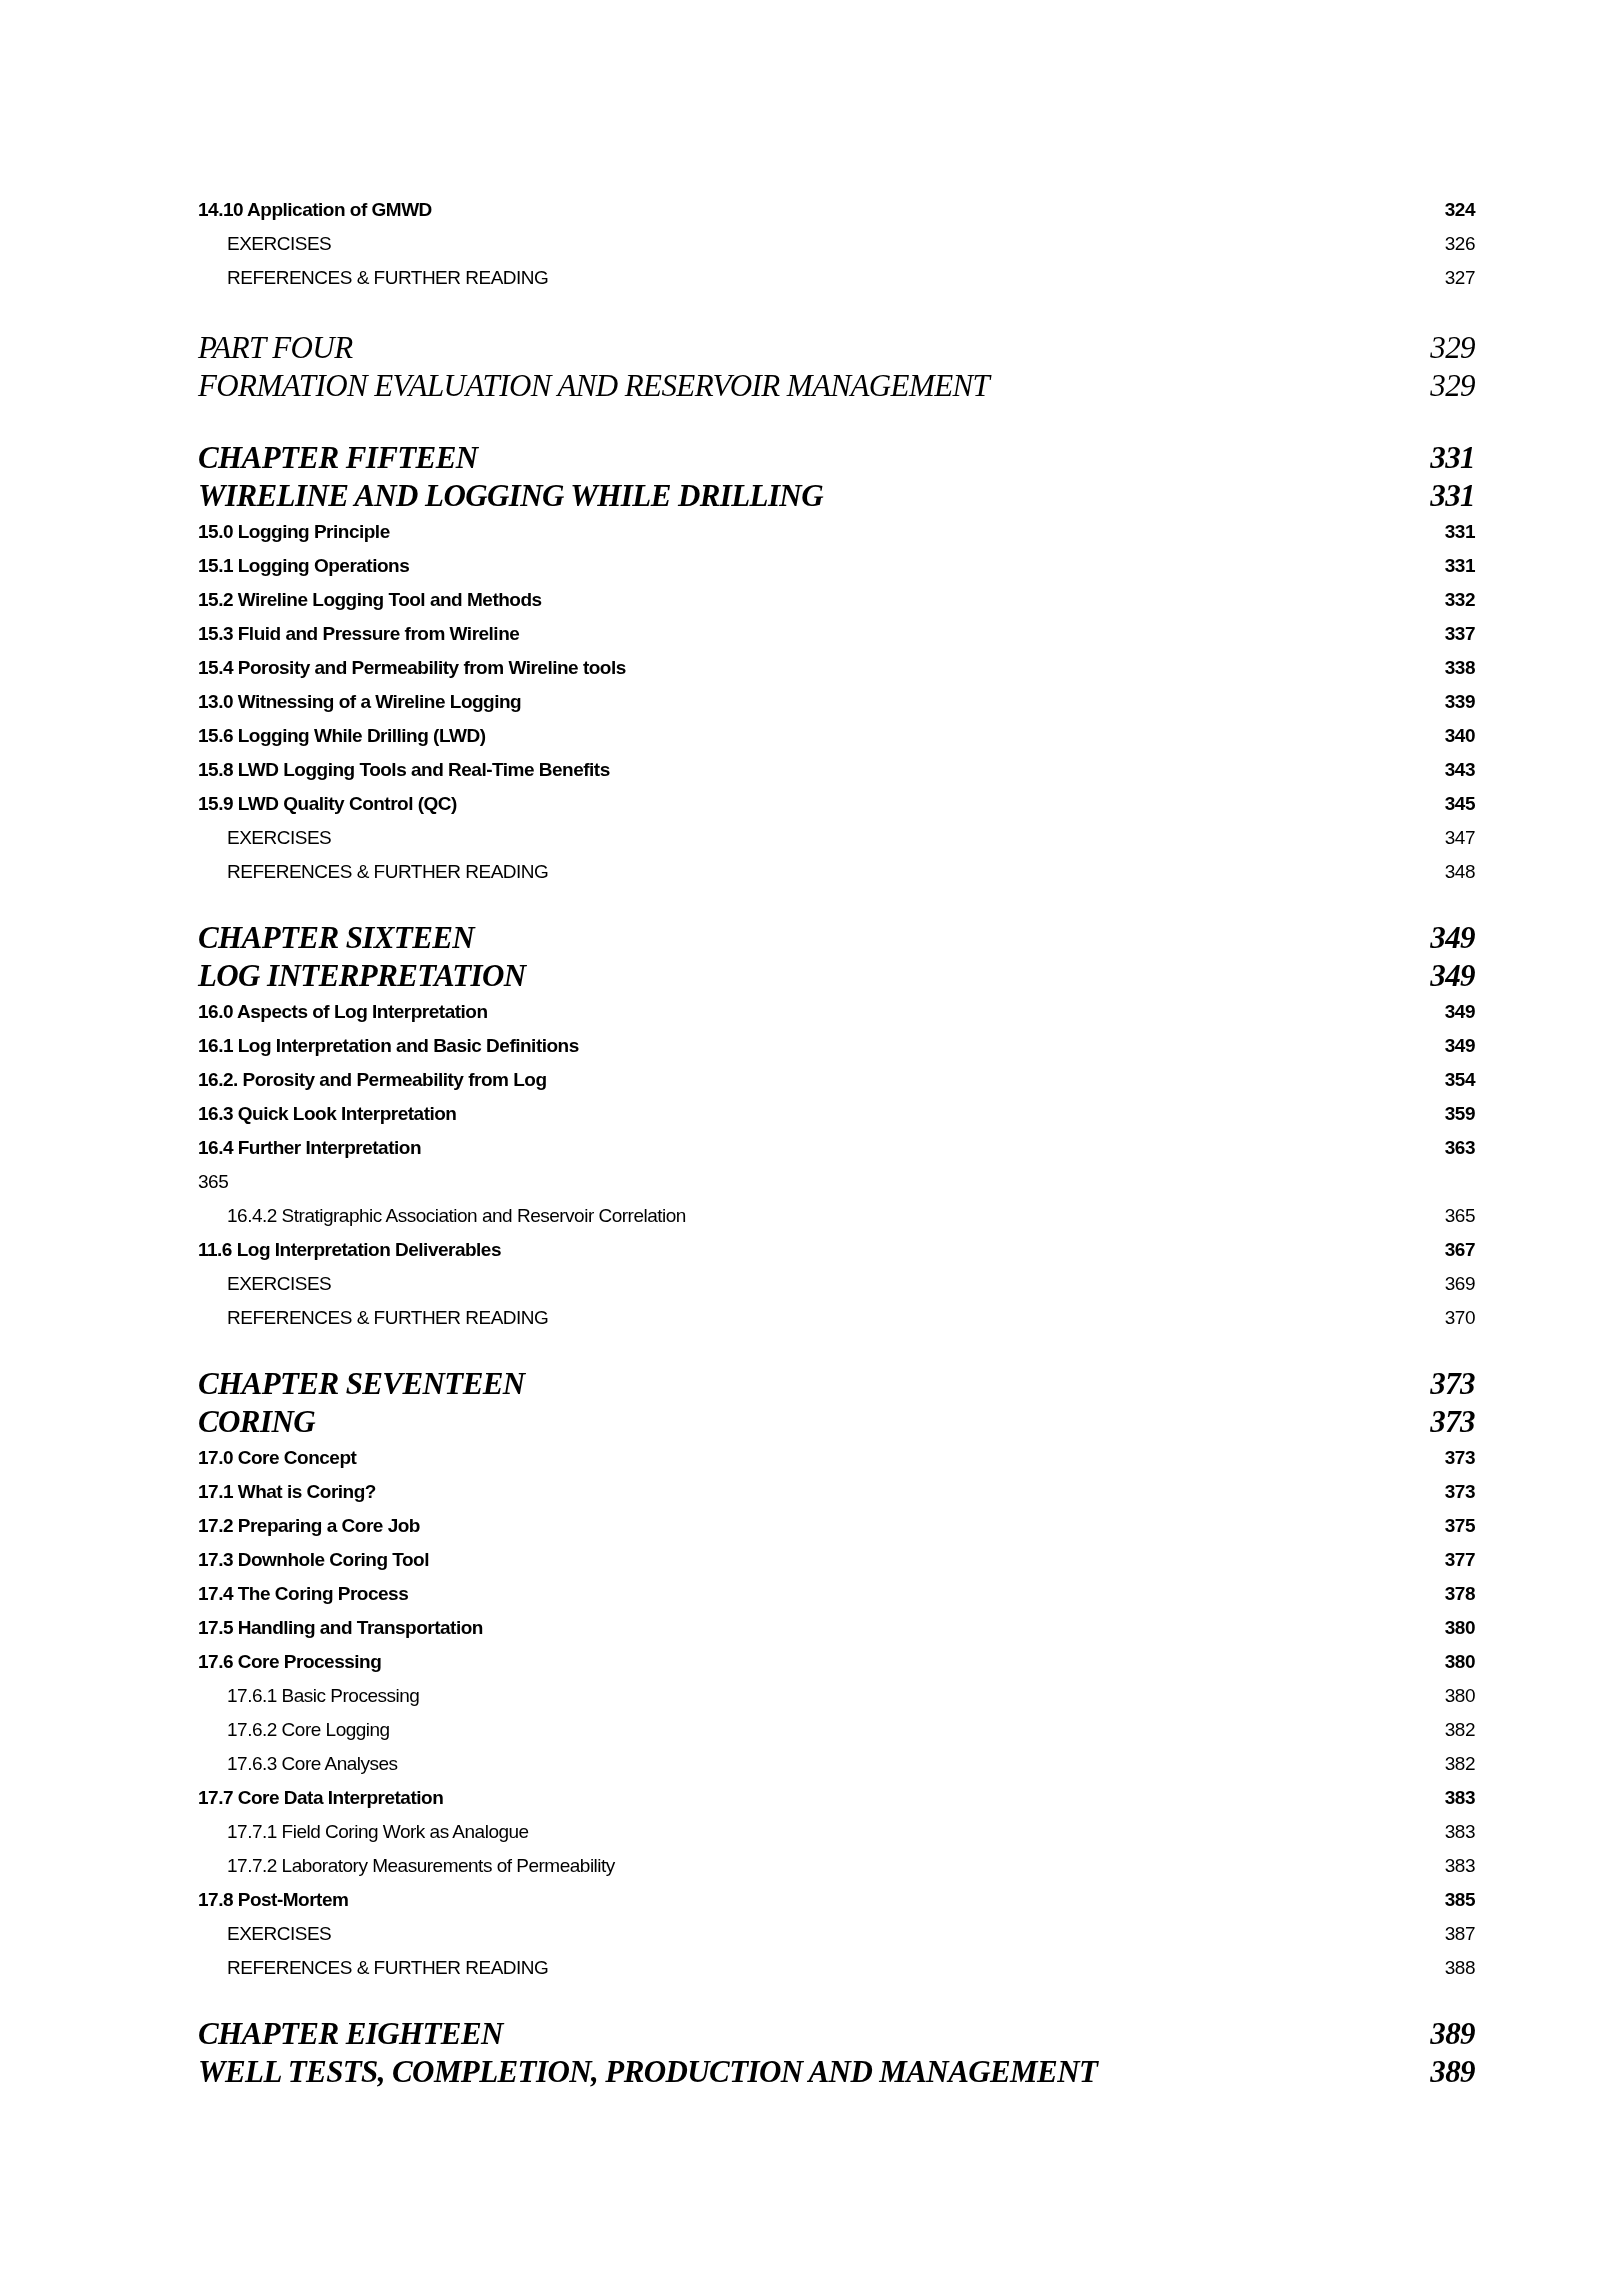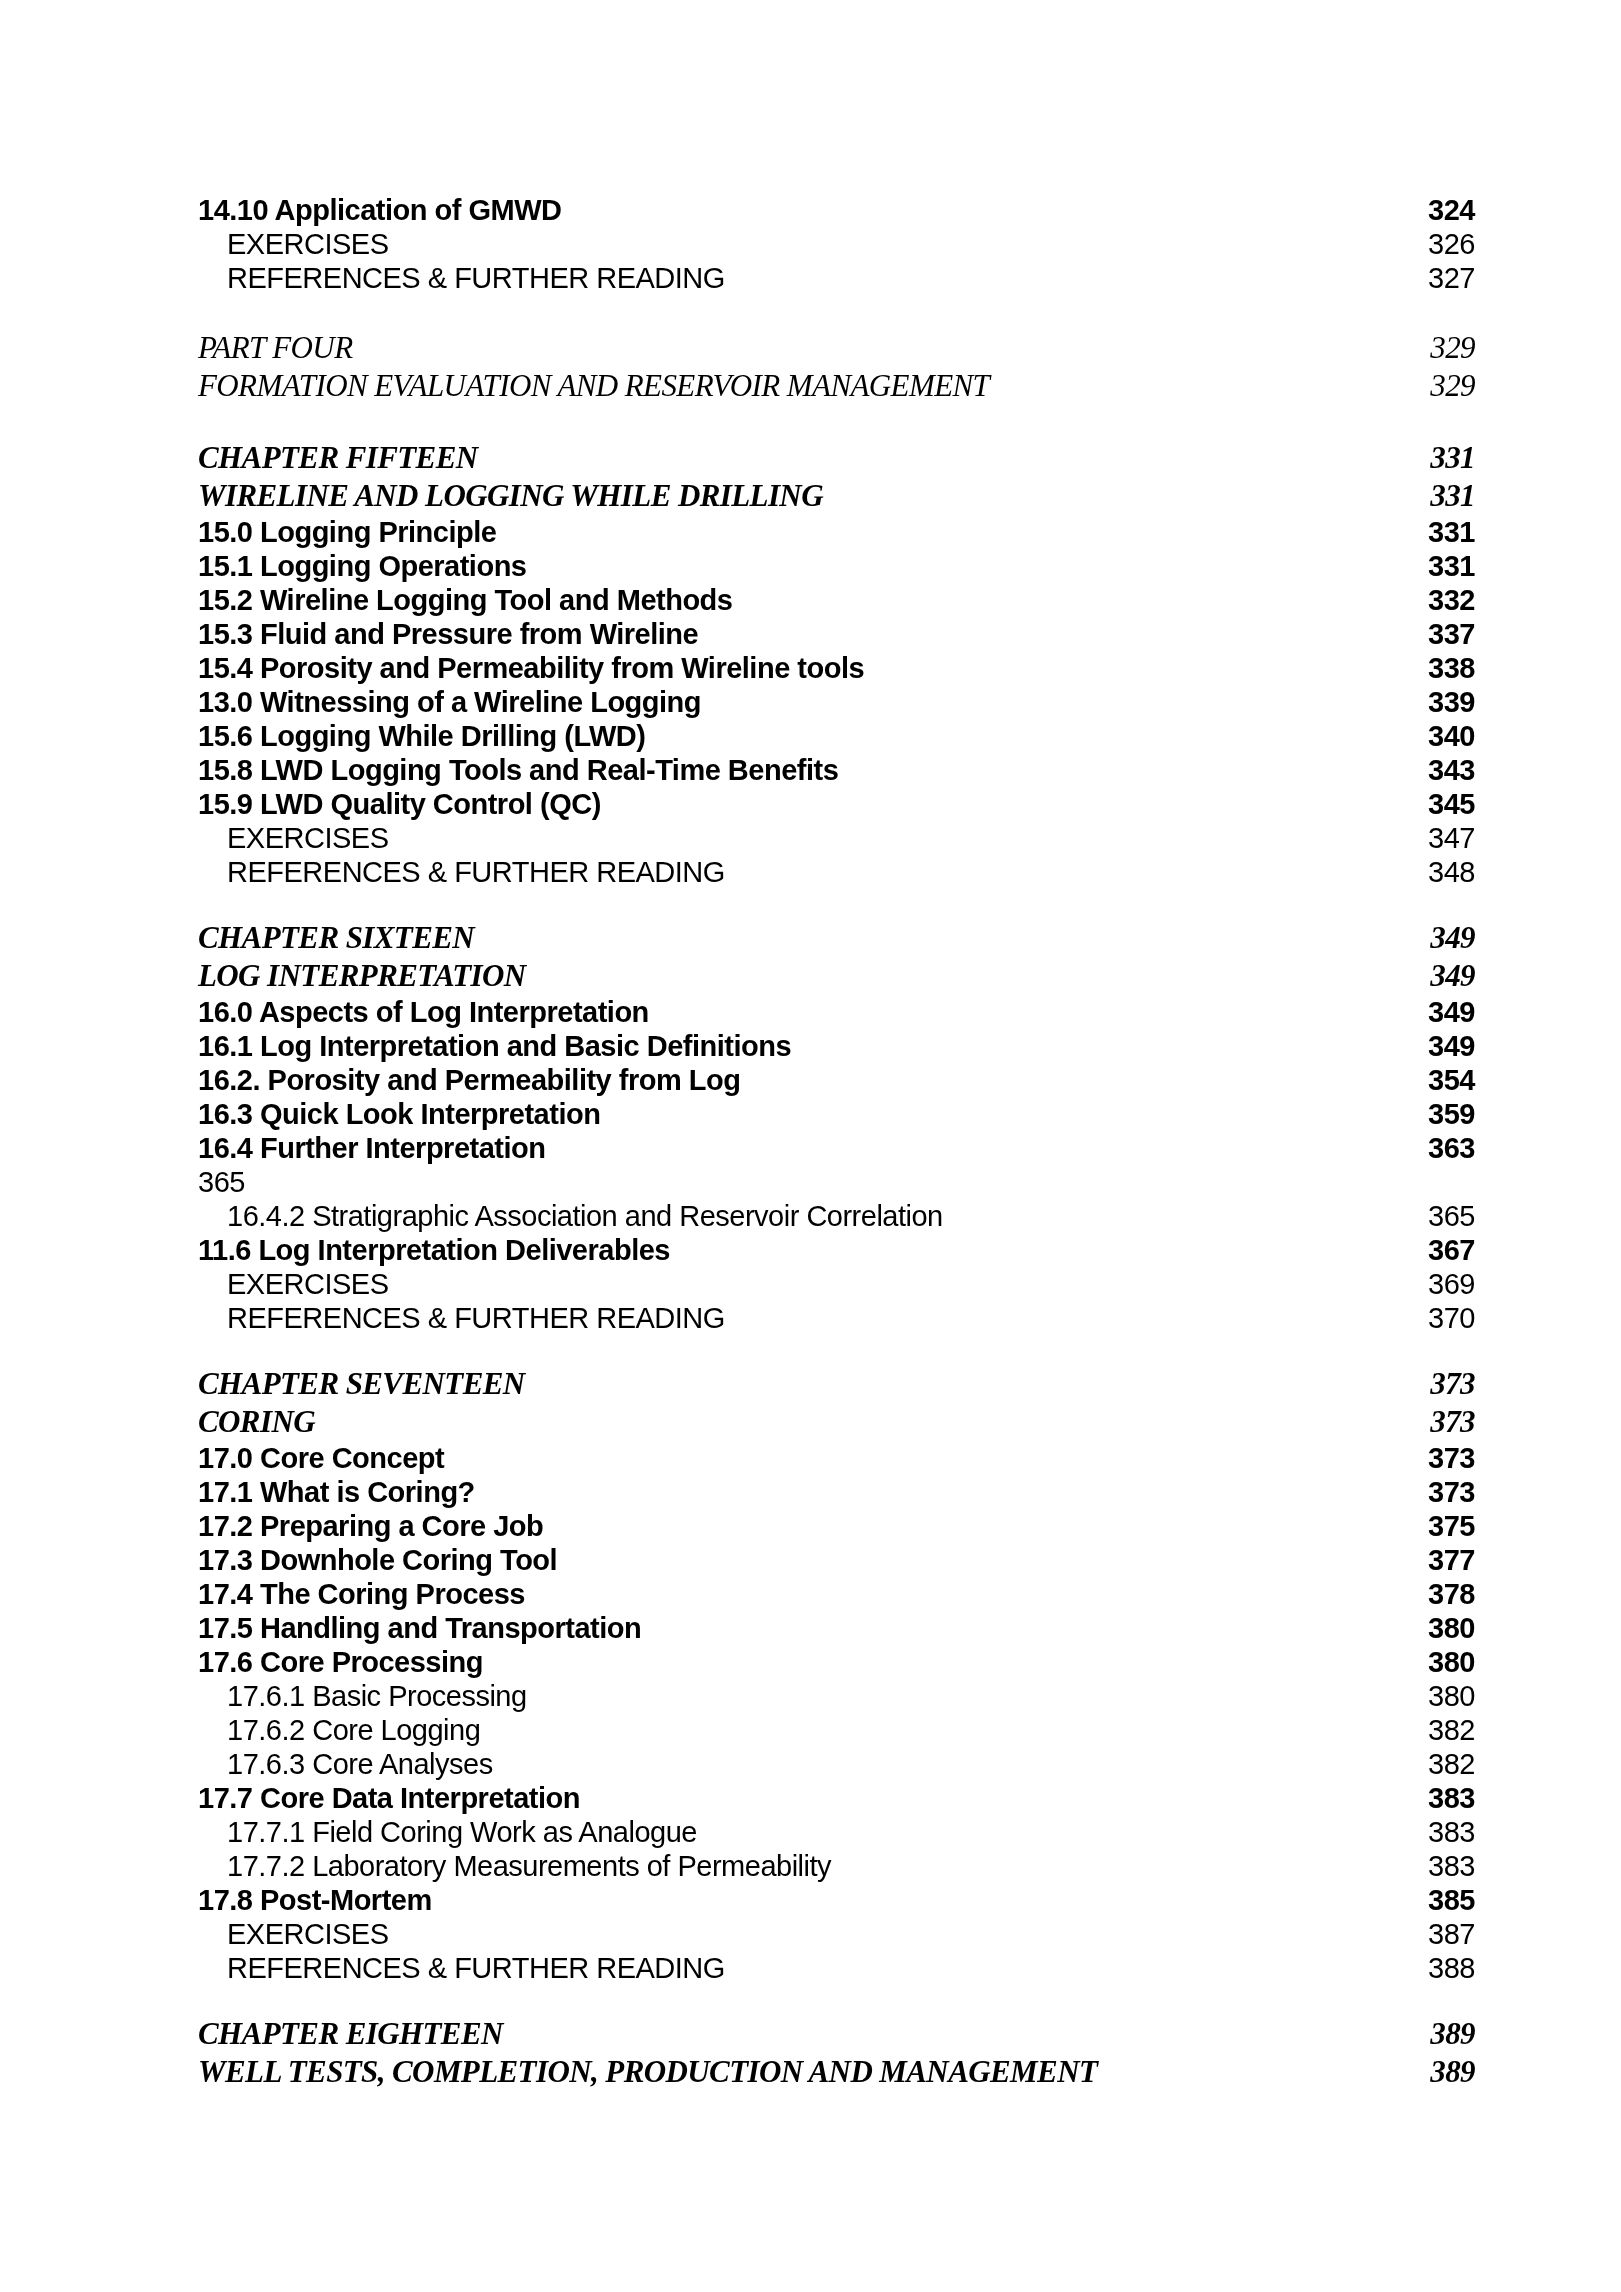--- a/index.html
+++ b/index.html
@@ -18,21 +18,21 @@
       position: absolute;
       left: 198px;
       top: 193px;
       width: 1277px;
     }
     .row {
       display: flex;
       justify-content: space-between;
       align-items: baseline;
       font-family: "Liberation Sans", sans-serif;
-      font-size: 29px;
+      font-size: 19px;
       line-height: 34px;
       height: 34px;
       letter-spacing: -0.5px;
       white-space: nowrap;
     }
     .row .num { text-align: center; }
     .row.bold { font-weight: bold; }
     .row.plain { font-weight: normal; }
     .row.plain .label { padding-left: 29px; }
     .row.sub .label { padding-left: 29px; }

